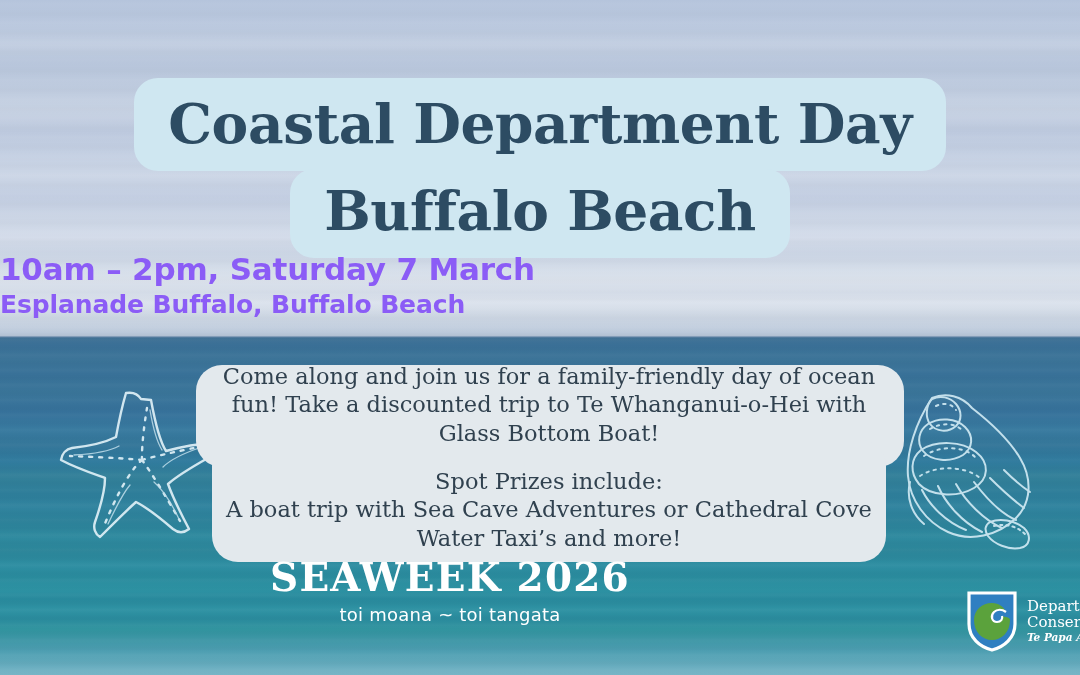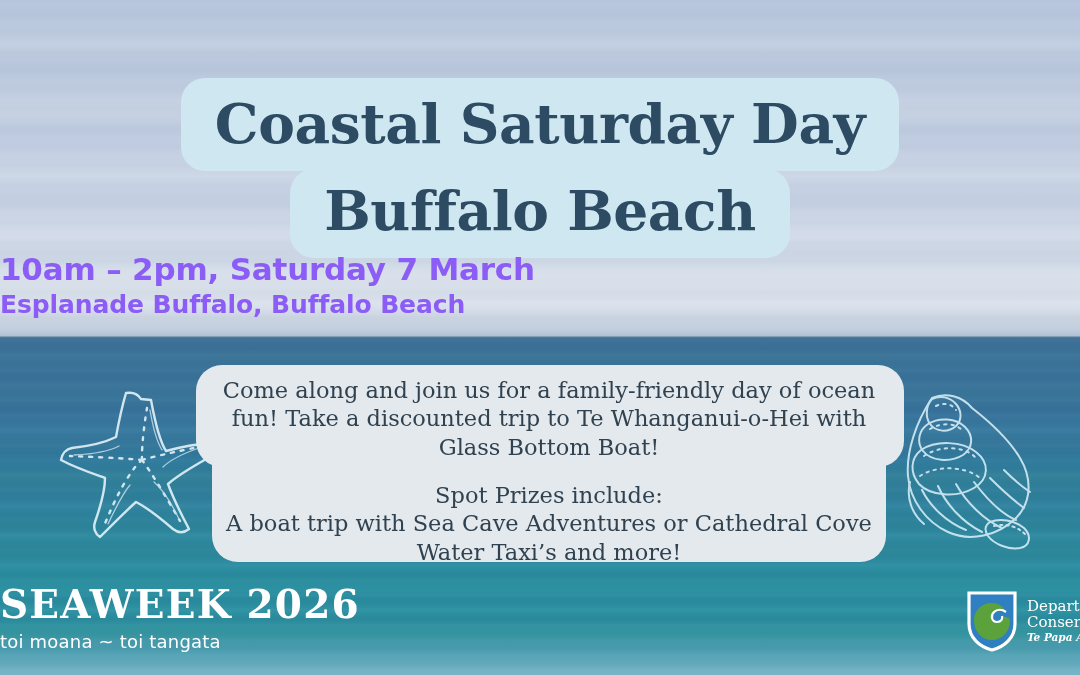--- a/index.html
+++ b/index.html
@@ -191,36 +191,36 @@
     border-radius: 26px;
   }
   .card-bot {
     left: 212px; top: 440px;
     width: 674px; height: 122px;
     border-radius: 26px;
   }
 
   .card-text {
     position: absolute;
-    left: 212px; top: 376px;
+    left: 212px; top: 362px;
     width: 674px;
     text-align: center;
     color: #30414f;
     font-family: "DejaVu Serif", "Liberation Serif", serif;
     font-size: 22.5px;
     line-height: 1.26;
   }
   .card-para-2 { margin-top: 20px; }
   .card-strong { font-weight: normal; display: block; }
 
   
   .seaweek {
     position: absolute;
-    left: 0; top: 585px; width: 900px;
-    text-align: left;
+    left: 0; top: 558px; width: 900px;
+    text-align: center;
     color: #ffffff;
   }
   .seaweek-main {
     font-family: "DejaVu Serif", "Liberation Serif", serif;
     font-weight: bold;
     font-size: 39px;
     letter-spacing: 1.2px;
     line-height: 1.0;
   }
   .seaweek-sub {
@@ -322,21 +322,21 @@
           <path d="M108 140 C120 137 132 141 139 148"></path>
         </g>
 
         <path d="M24 96 C20 112 26 128 38 138"></path>
       </g>
     </svg>
   </div>
 
   <div class="title-block">
     <div class="title-row">
-      <span class="title-line">Coastal Saturday Day</span>
+      <span class="title-line">Coastal Department Day</span>
     </div>
     <div class="title-row">
       <span class="title-line title-line-2">Buffalo Beach</span>
     </div>
   </div>
 
   <div class="when-block">
     <div class="when-line">10am – 2pm, Saturday 7 March</div>
     <div class="where-line">Esplanade Buffalo, Buffalo Beach</div>
   </div>

